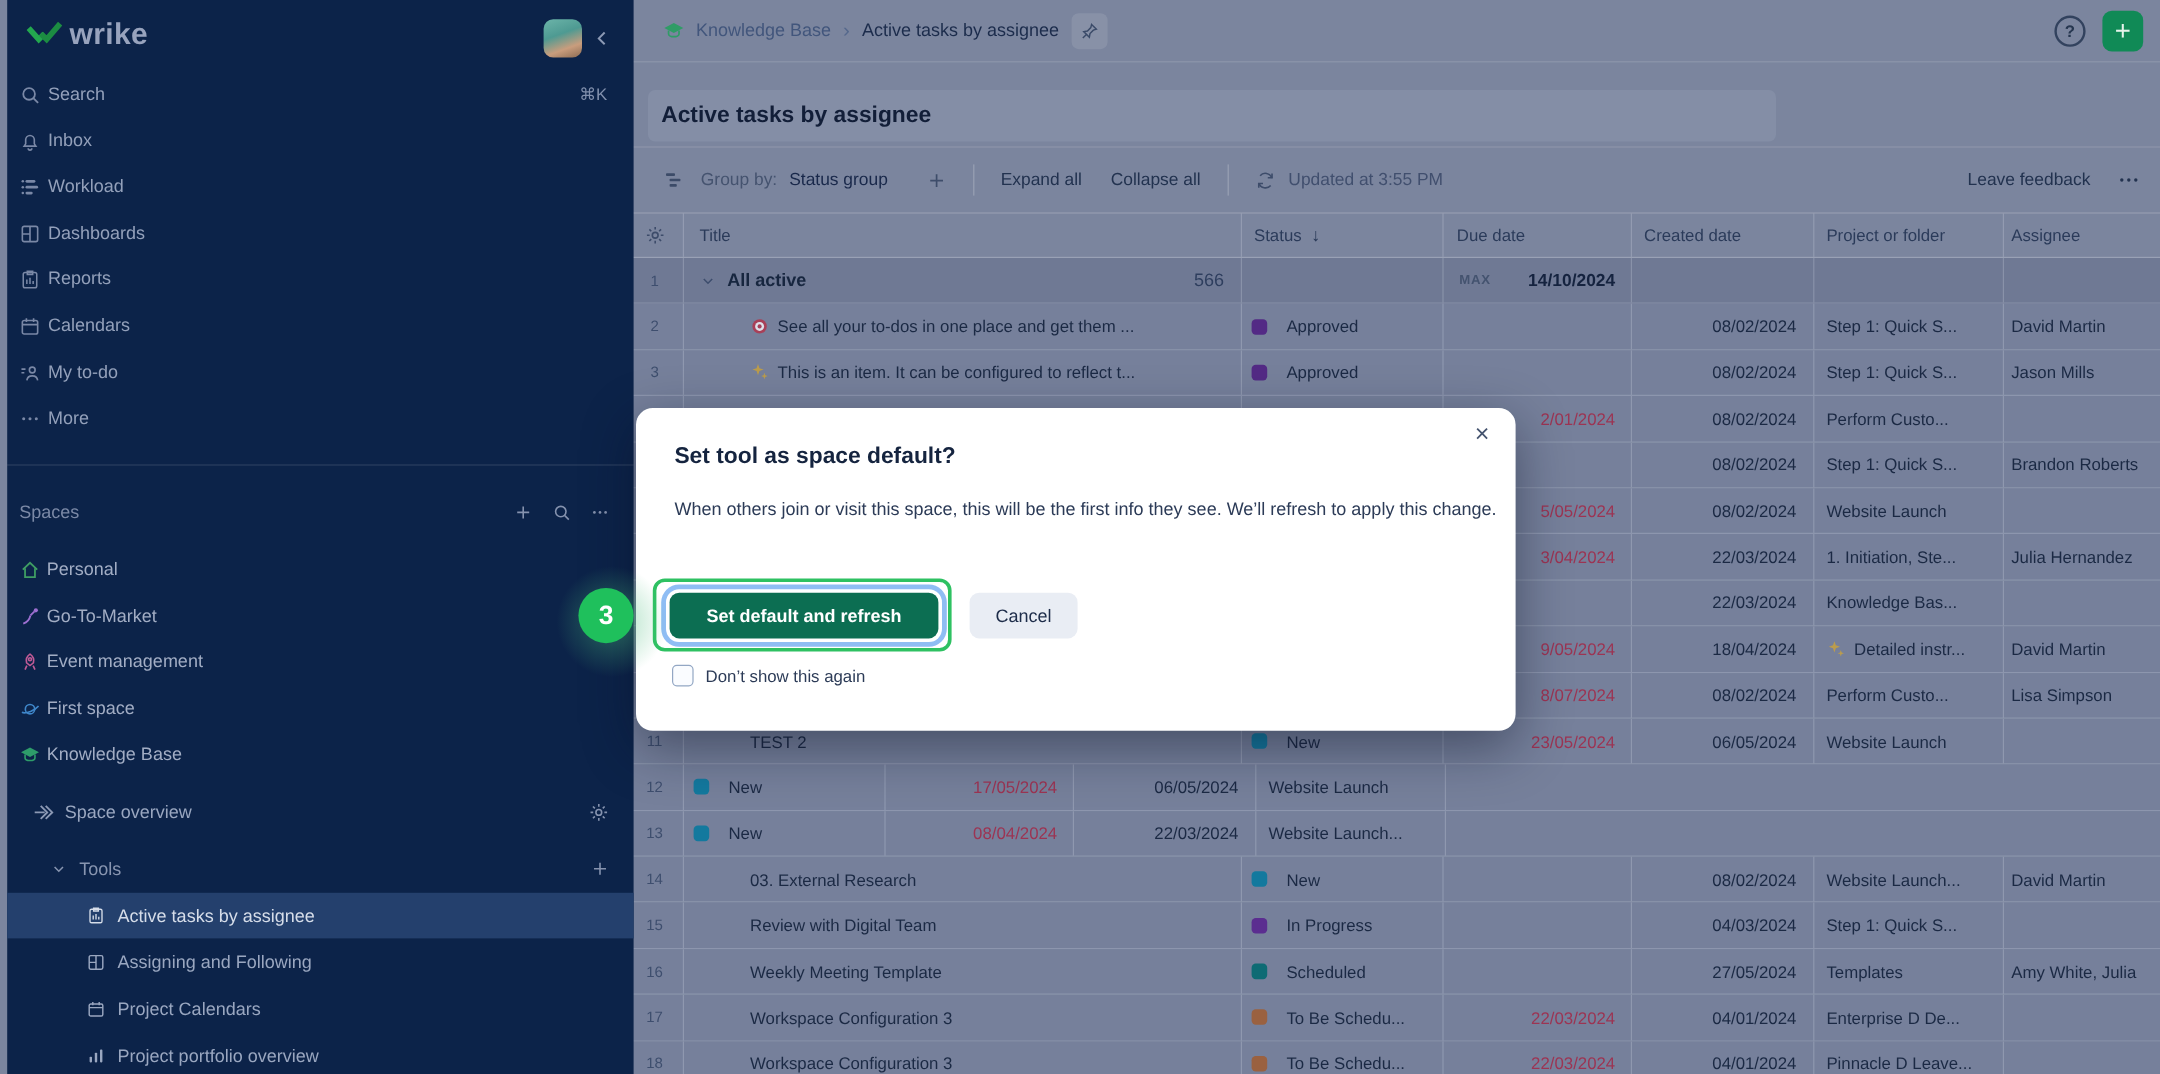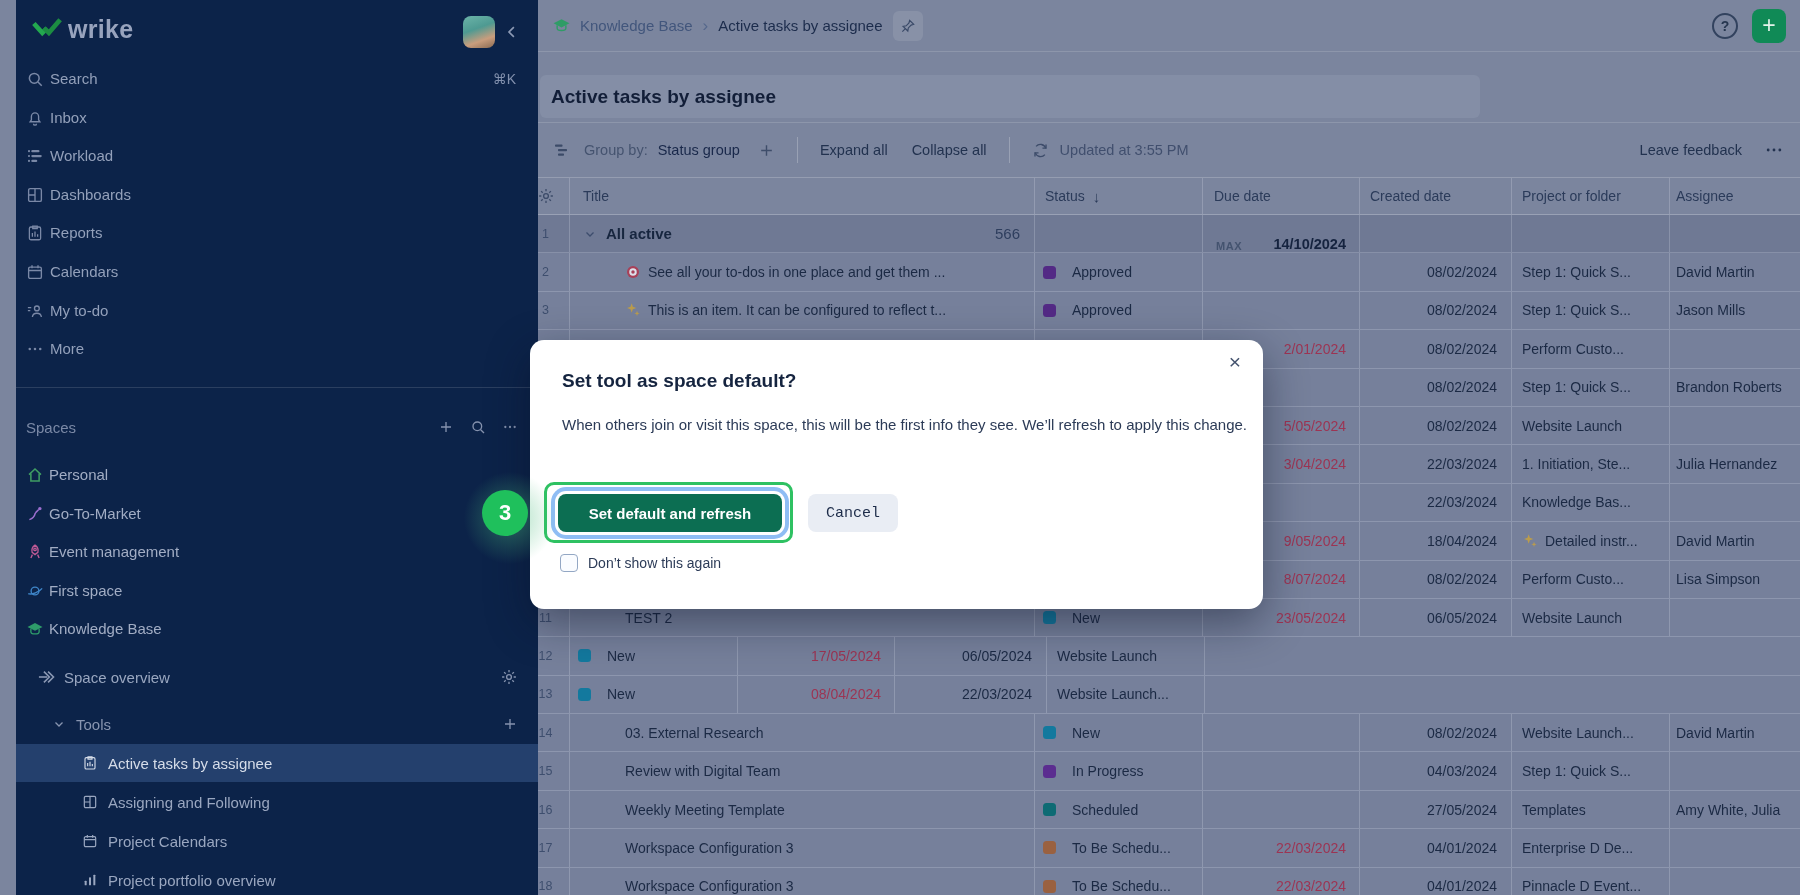--- a/index.html
+++ b/index.html
@@ -1,20 +1,20 @@
 <!DOCTYPE html>
 <html><head>
 <meta charset="utf-8">
 <style>
   html,body{margin:0;padding:0;background:#5a6478;}
   body{width:1800px;height:895px;overflow:hidden;font-family:"Liberation Sans","DejaVu Sans",sans-serif;}
   #app{position:relative;width:1800px;height:895px;overflow:hidden;background:#7b859e;}
 
   
-  .sidebar{position:absolute;left:16px;top:0;width:522px;height:895px;background:#0c2349;color:#93a0ba;z-index:10;}
+  .sidebar{position:absolute;left:6px;top:0;width:522px;height:895px;background:#0c2349;color:#93a0ba;z-index:10;}
   .logo-row{position:absolute;left:0;top:8px;width:100%;height:44px;}
   .logo-check{position:absolute;left:16px;top:8px;width:30px;height:26px;}
   .logo-word{position:absolute;left:52px;top:7px;font-size:25px;font-weight:bold;color:#98a3bd;letter-spacing:.3px;}
   .avatar{position:absolute;left:447px;top:8px;width:32px;height:32px;border-radius:8px;background:linear-gradient(160deg,#6cb4a9 0%,#4e9a92 40%,#c99d7d 72%,#8a6a52 100%);}
   .collapse{position:absolute;left:487px;top:15px;width:20px;height:20px;color:#8c99b4;}
   .nav-item{position:absolute;left:0;width:522px;height:39px;display:flex;align-items:center;padding-left:10px;box-sizing:border-box;gap:6px;font-size:15px;cursor:pointer;}
   .nav-item .ic{color:#7a88a6;}
   .shortcut{position:absolute;right:22px;color:#8290ad;font-size:14px;}
   .side-divider{position:absolute;left:0;top:387px;width:522px;height:1px;background:rgba(255,255,255,0.13);}
   .spaces-header{position:absolute;left:0;top:408px;width:522px;height:38px;display:flex;align-items:center;padding-left:10px;box-sizing:border-box;color:#7b89a6;font-size:15px;}
@@ -45,21 +45,21 @@
   .titlebar{position:absolute;left:0;top:53px;width:100%;height:69px;}
   .title-box{position:absolute;left:18px;top:22px;width:940px;height:43px;background:#848ea6;border-radius:6px;display:flex;align-items:center;padding-left:11px;box-sizing:border-box;font-size:19px;font-weight:bold;color:#121e38;}
   .title-actions{position:absolute;right:16px;top:22px;height:43px;display:flex;align-items:center;gap:28px;font-size:15px;color:#1e2d4b;}
   .title-actions .ic{width:20px;height:20px;}
 
   .toolbar{position:absolute;left:0;top:122px;width:100%;height:56px;border-top:1px solid #8d96ab;border-bottom:1px solid #959db1;display:flex;align-items:center;box-sizing:border-box;font-size:14.5px;}
   .tb-left{display:flex;align-items:center;margin-left:30px;}
   .tb-sep{width:1px;height:26px;background:#99a1b4;margin:0 22px;}
   .gb-icon{color:#3c4b68;margin-right:14px;}
   .gb-label{color:#45536f;margin-right:10px;}
-  .gb-value{color:#19284a;font-weight:500;margin-right:18px;}
+  .gb-value{color:#19284a;font-weight:500;margin-right:32px;}
   .tb-plus{color:#3e4d6a;width:17px;height:17px;}
   .tb-link{color:#22324f;}
   .tb-gap{margin-left:24px;}
   .refresh-ic{color:#3d4c6a;margin-right:11px;width:17px;height:17px;}
   .tb-updated{color:#414f6e;}
   .tb-right{margin-left:auto;margin-right:16px;display:flex;align-items:center;gap:22px;}
   .tb-right .ic{width:20px;height:20px;color:#22324f;}
 
   
   .thead{position:absolute;left:0;top:178px;width:100%;height:37px;border-bottom:1px solid #99a1b5;display:flex;font-size:14px;color:#2b3b5a;box-sizing:border-box;}
@@ -77,35 +77,35 @@
   .tbody{position:absolute;left:0;top:215px;width:100%;bottom:0;display:flex;flex-direction:column;}
   .trow{height:38.4px;min-height:38.4px;display:flex;background:#76809b;border-bottom:1px solid rgba(233,238,248,0.20);font-size:14px;color:#1b2944;box-sizing:border-box;}
   .trow .c.num{font-size:12.5px;color:#3e4e6e;}
   .trow .c.title{padding-left:55px;}
   .trow .c.status{padding-left:8px;}
   .group-row{background:#6f7994;}
   .group-row .c.title{padding-left:13px;}
   .g-chev{width:14px;height:14px;color:#3d4d6d;margin-right:9px;}
   .g-label{font-weight:bold;font-size:15px;color:#17263f;}
   .g-count{margin-left:auto;padding-right:14px;font-size:15px;color:#2e3e5e;}
-  .group-row .c.due{justify-content:space-between;padding-left:13px;align-items:flex-end;}
+  .group-row .c.due{justify-content:space-between;padding-left:13px;}
   .max-label{font-size:11px;letter-spacing:.6px;font-weight:bold;color:#44536f;}
   .max-date{font-weight:bold;font-size:14.5px;color:#15233f;}
   .swatch{width:13px;height:13px;border-radius:3.5px;margin-right:16px;flex:none;}
   .overdue{color:#9c3453 !important;}
   .ti{width:16px;height:16px;margin-right:7px;}
 
   
   .modal{position:absolute;left:530px;top:340px;width:733px;height:269px;background:#ffffff;border-radius:14px;box-shadow:0 14px 44px rgba(8,15,35,0.45);z-index:40;}
   .modal-close{position:absolute;top:8px;right:14px;width:28px;height:28px;display:flex;align-items:center;justify-content:center;font-size:21px;color:#44536e;cursor:pointer;}
   .modal-title{position:absolute;left:32px;top:30px;font-size:19px;font-weight:bold;color:#15243f;}
   .modal-body{position:absolute;left:32px;top:73px;width:692px;font-size:15px;line-height:24px;color:#2c3b57;}
   .annot-box{position:absolute;left:14px;top:142px;width:249px;height:61px;border:3px solid #2ec162;border-radius:10px;box-sizing:border-box;z-index:41;}
   .primary-btn{position:absolute;left:28px;top:154px;width:224px;height:38px;background:#0c6e52;color:#ffffff;font-size:15px;font-weight:bold;border:none;border-radius:8px;box-shadow:0 0 0 3px #ffffff,0 0 0 7px #8fbdf4;font-family:inherit;cursor:pointer;}
-  .cancel-btn{position:absolute;left:278px;top:154px;width:90px;height:38px;background:#e9edf4;color:#1d2c49;font-size:15px;border:none;border-radius:8px;font-family:Liberation Mono, monospace;cursor:pointer;}
+  .cancel-btn{position:absolute;left:278px;top:154px;width:90px;height:38px;background:#e9edf4;color:#1d2c49;font-size:15px;border:none;border-radius:8px;font-family:Liberation Sans, sans-serif;cursor:pointer;}
   .chk-row{position:absolute;left:30px;top:214px;display:flex;align-items:center;gap:10px;}
   .chk-box{width:18px;height:18px;border:1.5px solid #93a7c4;border-radius:4px;background:#fafcff;box-sizing:border-box;}
   .chk-label{font-size:14px;color:#2c3b57;}
 
   
   .badge-halo{position:absolute;left:462px;top:470px;width:96px;height:96px;border-radius:50%;background:radial-gradient(circle,rgba(74,187,124,0.48),rgba(74,187,124,0) 68%);z-index:42;pointer-events:none;}
   .badge{position:absolute;left:482px;top:490px;width:46px;height:46px;border-radius:50%;background:#1fc05c;color:#fff;font-size:22px;font-weight:bold;display:flex;align-items:center;justify-content:center;z-index:43;}
 </style>
 </head>
 <body>
@@ -706,21 +706,21 @@
           <div class="c title">
             <span>Workspace Configuration 3</span>
           </div>
           <div class="c status">
             <span class="swatch" style="background: rgb(154, 97, 64);"></span>
             <span>To Be Schedu...</span>
           </div>
           <div class="c due overdue">22/03/2024</div>
           <div class="c created">04/01/2024</div>
           <div class="c project">
-            <span>Pinnacle D Event...</span>
+            <span>Pinnacle D Leave...</span>
           </div>
           <div class="c assignee"></div>
         </div>
       </div>
   </div>
 
   <div class="modal">
     <span class="modal-close">×</span>
     <div class="modal-title">Set tool as space default?</div>
     <div class="modal-body">When others join or visit this space, this will be the first info they see. We’ll refresh to apply this change.</div>

